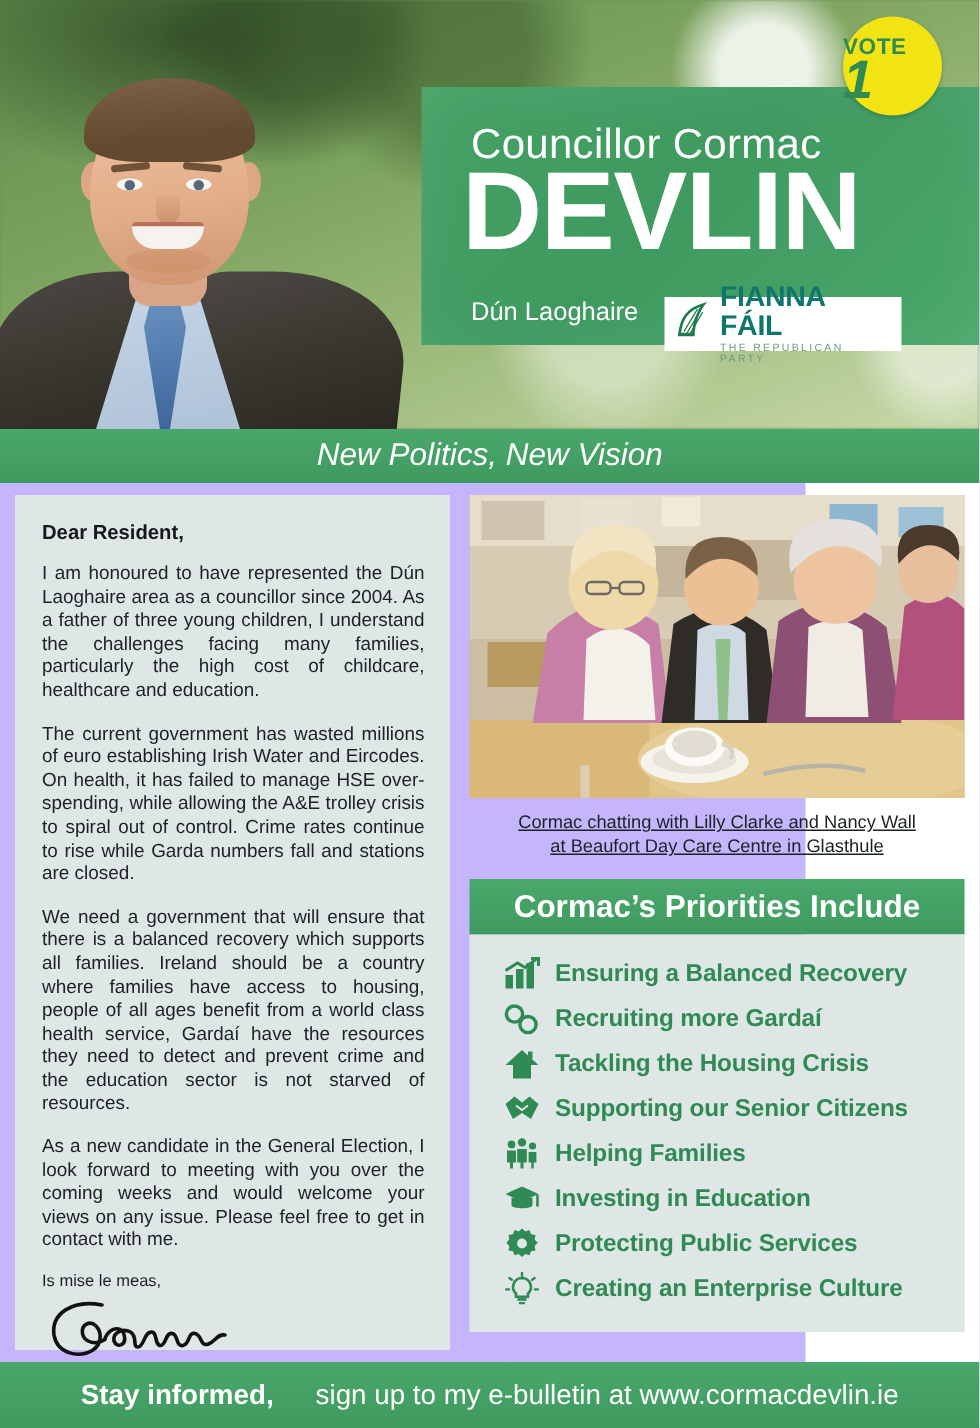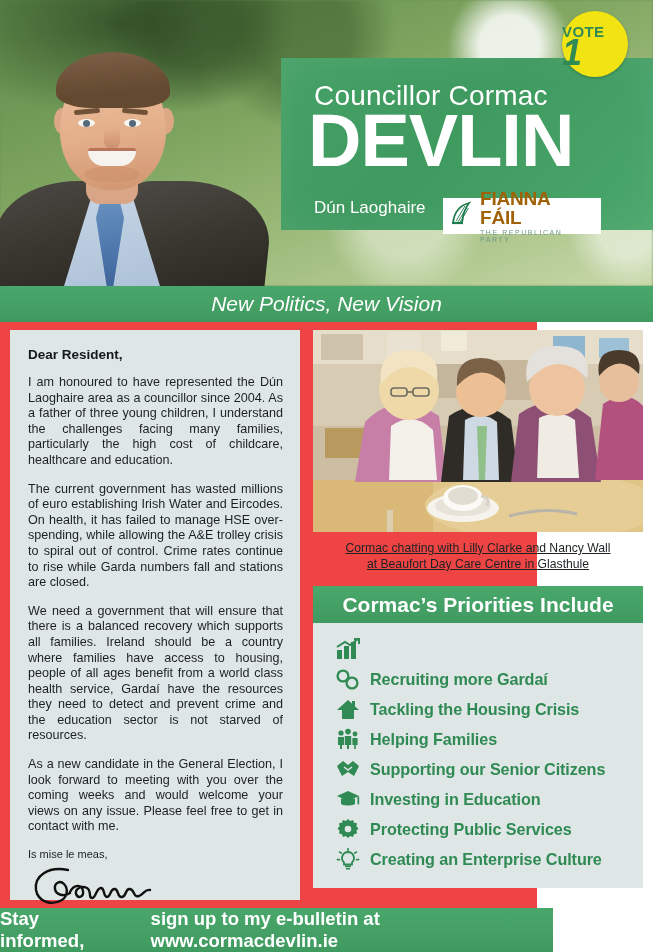--- a/index.html
+++ b/index.html
@@ -240,21 +240,21 @@
     display: flex;
     align-items: center;
     padding: 0 6px;
     box-sizing: border-box;
   }
   .ff-harp { flex: 0 0 auto; margin-right: 5px; }
   .ff-text { line-height: 1; }
   .ff-name {
     font-size: 19px;
     font-weight: 700;
-    color: #a16207;
+    color: #0f766e;
     letter-spacing: -.2px;
   }
   .ff-sub {
     font-size: 7px;
     font-weight: 400;
     color: #6f9a81;
     letter-spacing: 1.55px;
     margin-top: 2px;
   }
 
@@ -276,21 +276,21 @@
     text-align: right;
   }
 
   
   .content {
     position: absolute;
     left: 0;
     top: 322px;
     width: 537px;
     height: 586px;
-    background: #ef4444;
+    background: #c4b5fd;
   }
 
   
   .letter {
     position: absolute;
     left: 10px;
     top: 8px;
     width: 290px;
     height: 570px;
     background: #dfe6e6;
@@ -394,31 +394,31 @@
     color: #2f8a54;
     letter-spacing: -.1px;
     white-space: nowrap;
   }
 
   
   .footer {
     position: absolute;
     left: 0;
     top: 908px;
-    width: 553px;
+    width: 653px;
     height: 44px;
     background: linear-gradient(180deg, #4aa76b 0%, #3f9a5f 100%);
     display: flex;
     align-items: center;
     justify-content: center;
     color: #ffffff;
     font-size: 18.5px;
   }
   .footer b { font-weight: 700; }
-  .footer .reg { font-weight: 700; margin-left: 28px; }
+  .footer .reg { font-weight: 400; margin-left: 28px; }
 </style>
 </head>
 <body>
 
 <div class="hero">
   <div class="hero-bg"></div>
   <div class="hero-bg-dark"></div>
 
   <div class="portrait">
     <div class="p-suit-l"></div>
@@ -553,20 +553,21 @@
         <div class="pri-item">
           <span class="pri-icon">
             <svg width="24" height="22" viewBox="0 0 24 22">
               <rect x="1" y="12" width="5" height="9" fill="#2f8a54"></rect>
               <rect x="8" y="8" width="5" height="13" fill="#2f8a54"></rect>
               <rect x="15" y="4" width="5" height="17" fill="#2f8a54"></rect>
               <path d="M1 9 L9 4 L14 7 L22 1" stroke="#2f8a54" stroke-width="2" fill="none"></path>
               <path d="M18 1 h5 v5" stroke="#2f8a54" stroke-width="2" fill="none"></path>
             </svg>
           </span>
+          <span class="pri-label">Ensuring a Balanced Recovery</span>
         </div>
 
         <div class="pri-item">
           <span class="pri-icon">
             <svg width="24" height="22" viewBox="0 0 24 22">
               <circle cx="7" cy="8" r="5.4" fill="none" stroke="#2f8a54" stroke-width="2.3"></circle>
               <circle cx="16" cy="15" r="5.4" fill="none" stroke="#2f8a54" stroke-width="2.3"></circle>
               <path d="M10.5 11.5 L12.5 11.5" stroke="#2f8a54" stroke-width="2.3"></path>
             </svg>
           </span>
@@ -574,49 +575,49 @@
         </div>
 
         <div class="pri-item">
           <span class="pri-icon">
             <svg width="24" height="22" viewBox="0 0 24 22">
               <path d="M12 2 L23 12 H18 V21 H6 V12 H1 Z" fill="#2f8a54"></path>
               <rect x="16" y="3" width="3" height="5" fill="#2f8a54"></rect>
             </svg>
           </span>
           <span class="pri-label">Tackling the Housing Crisis</span>
+        </div>
+
+        <div class="pri-item">
+          <span class="pri-icon">
+            <svg width="24" height="22" viewBox="0 0 24 22">
+              <path d="M1 8 L7 3 L12 7 L17 3 L23 8 L18 18 L12 14 L6 18 Z" fill="#2f8a54"></path>
+              <path d="M8 9 L12 12 L16 9" stroke="#dfe6e6" stroke-width="1.4" fill="none"></path>
+            </svg>
+          </span>
+          <span class="pri-label">Supporting our Senior Citizens</span>
         </div>
 
         <div class="pri-item">
           <span class="pri-icon">
             <svg width="24" height="22" viewBox="0 0 24 22">
               <circle cx="5" cy="5" r="2.6" fill="#2f8a54"></circle>
               <path d="M2 9 h6 v8 h-2 v4 h-2 v-4 h-2 z" fill="#2f8a54"></path>
               <circle cx="12" cy="3.6" r="2.8" fill="#2f8a54"></circle>
               <path d="M8.8 8 h6.4 v9 h-2.2 v4 h-2 v-4 h-2.2 z" fill="#2f8a54"></path>
               <circle cx="19" cy="6" r="2.4" fill="#2f8a54"></circle>
               <path d="M16.4 10 h5.2 v7 h-1.8 v4 h-1.6 v-4 h-1.8 z" fill="#2f8a54"></path>
             </svg>
           </span>
           <span class="pri-label">Helping Families</span>
         </div>
 
         <div class="pri-item">
           <span class="pri-icon">
             <svg width="24" height="22" viewBox="0 0 24 22">
-              <path d="M1 8 L7 3 L12 7 L17 3 L23 8 L18 18 L12 14 L6 18 Z" fill="#2f8a54"></path>
-              <path d="M8 9 L12 12 L16 9" stroke="#dfe6e6" stroke-width="1.4" fill="none"></path>
-            </svg>
-          </span>
-          <span class="pri-label">Supporting our Senior Citizens</span>
-        </div>
-
-        <div class="pri-item">
-          <span class="pri-icon">
-            <svg width="24" height="22" viewBox="0 0 24 22">
               <path d="M1 8 L12 3 L23 8 L12 13 Z" fill="#2f8a54"></path>
               <path d="M5 10.5 v5 c0 2.6 14 2.6 14 0 v-5" fill="#2f8a54"></path>
               <path d="M22.3 8.4 v8" stroke="#2f8a54" stroke-width="1.7"></path>
             </svg>
           </span>
           <span class="pri-label">Investing in Education</span>
         </div>
 
         <div class="pri-item">
           <span class="pri-icon">

